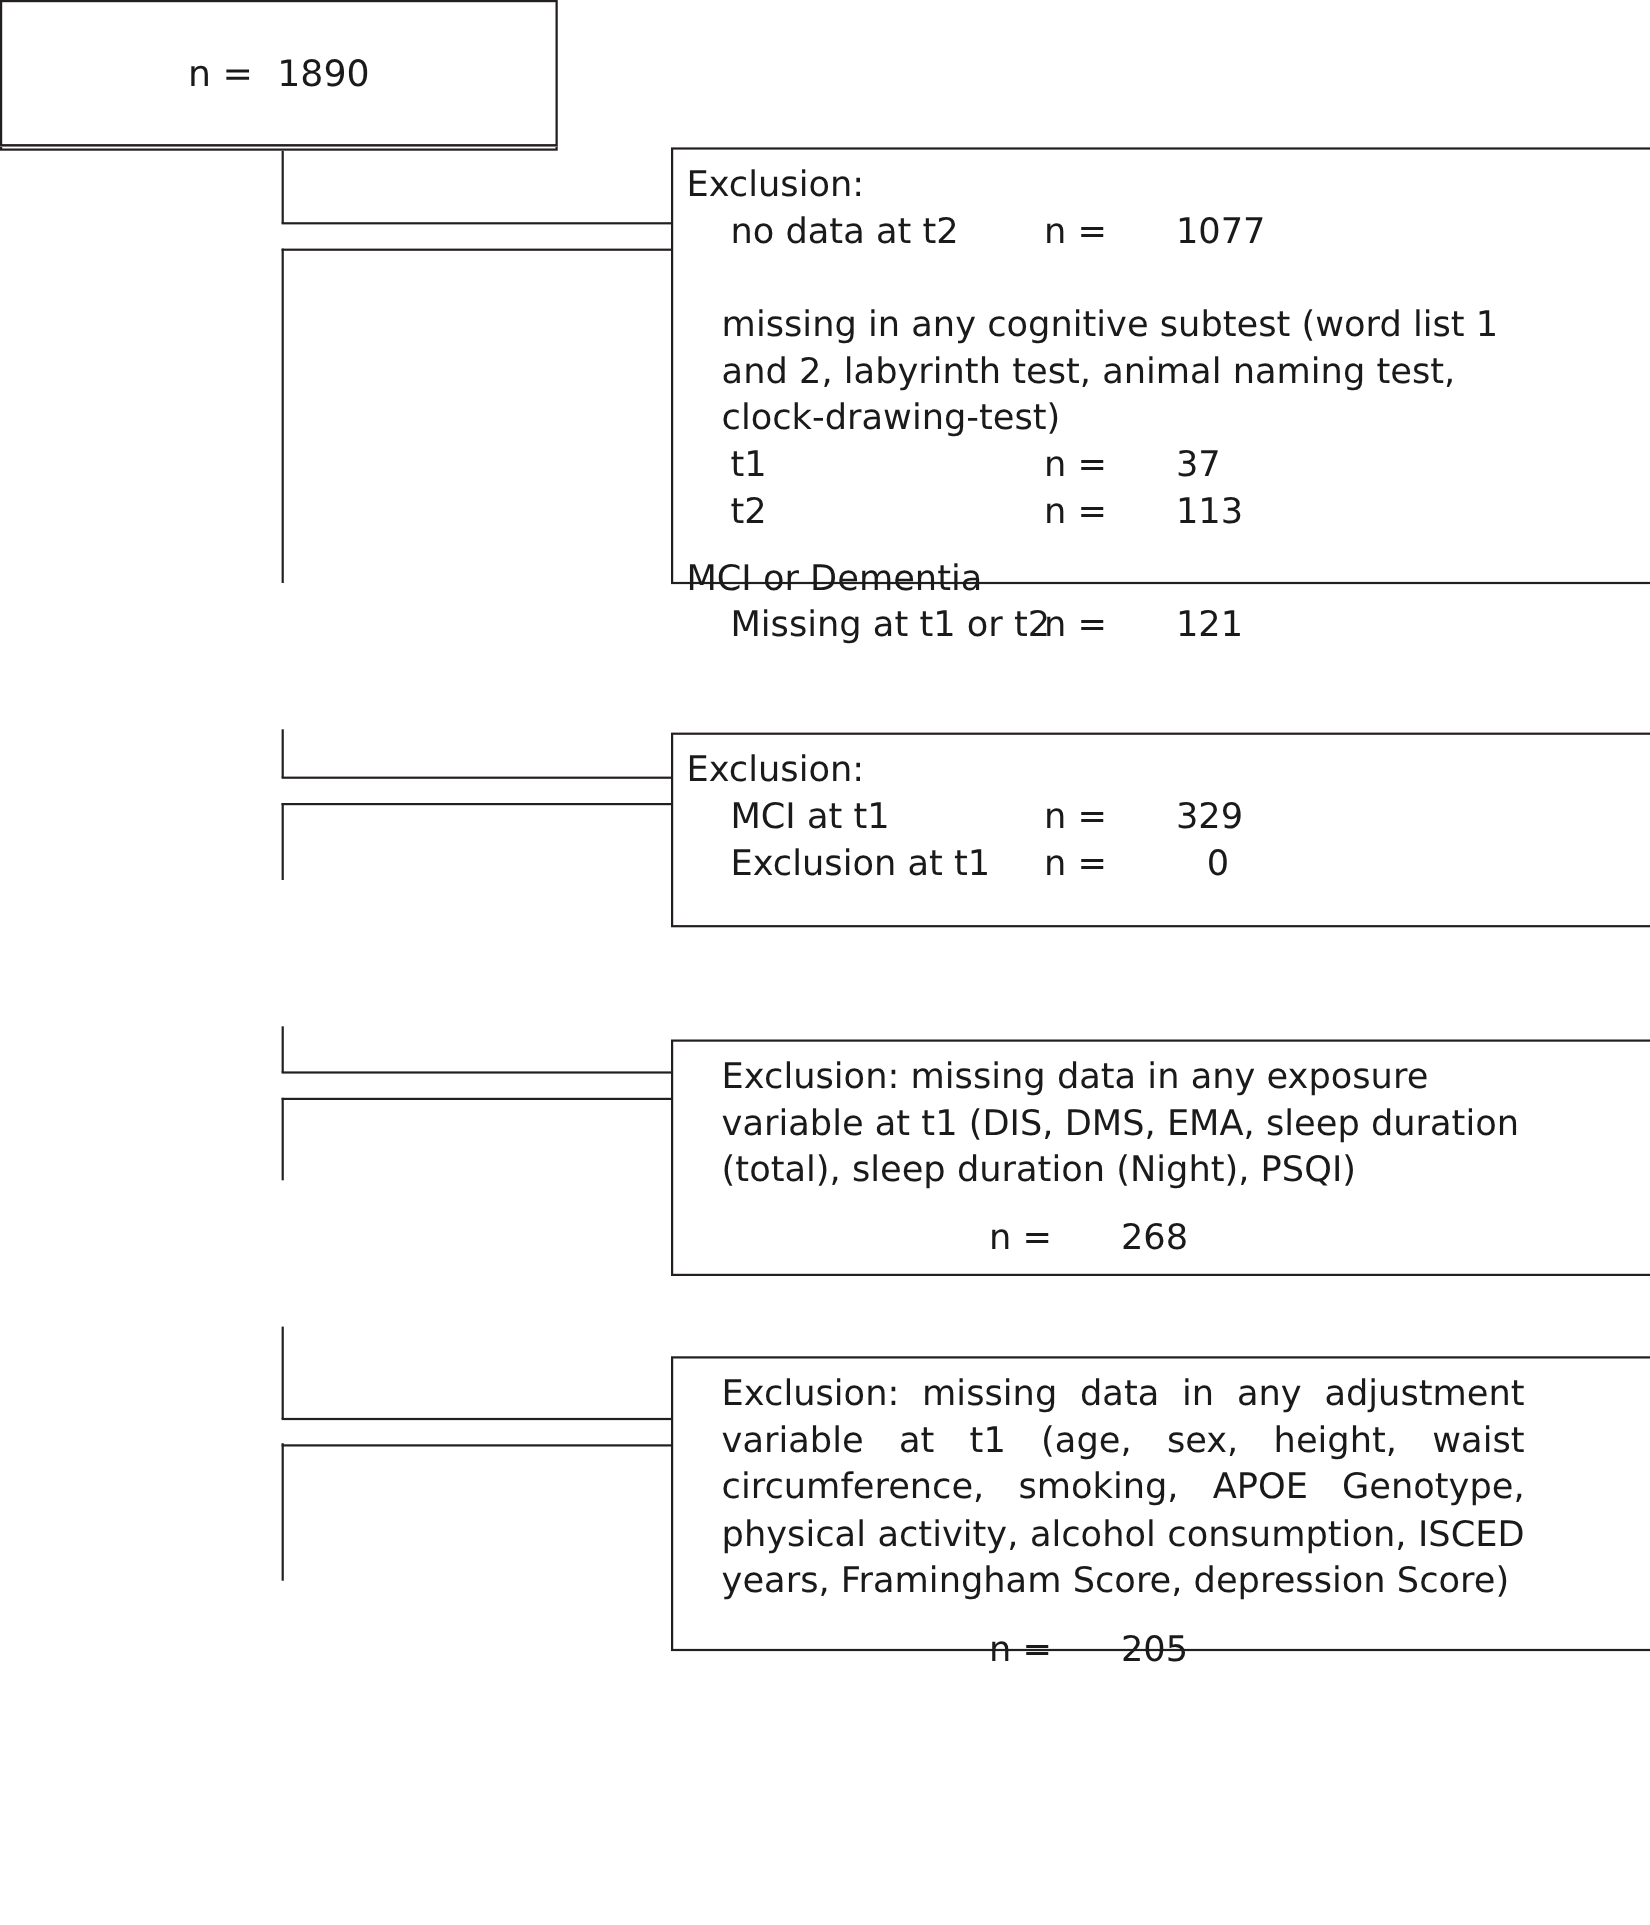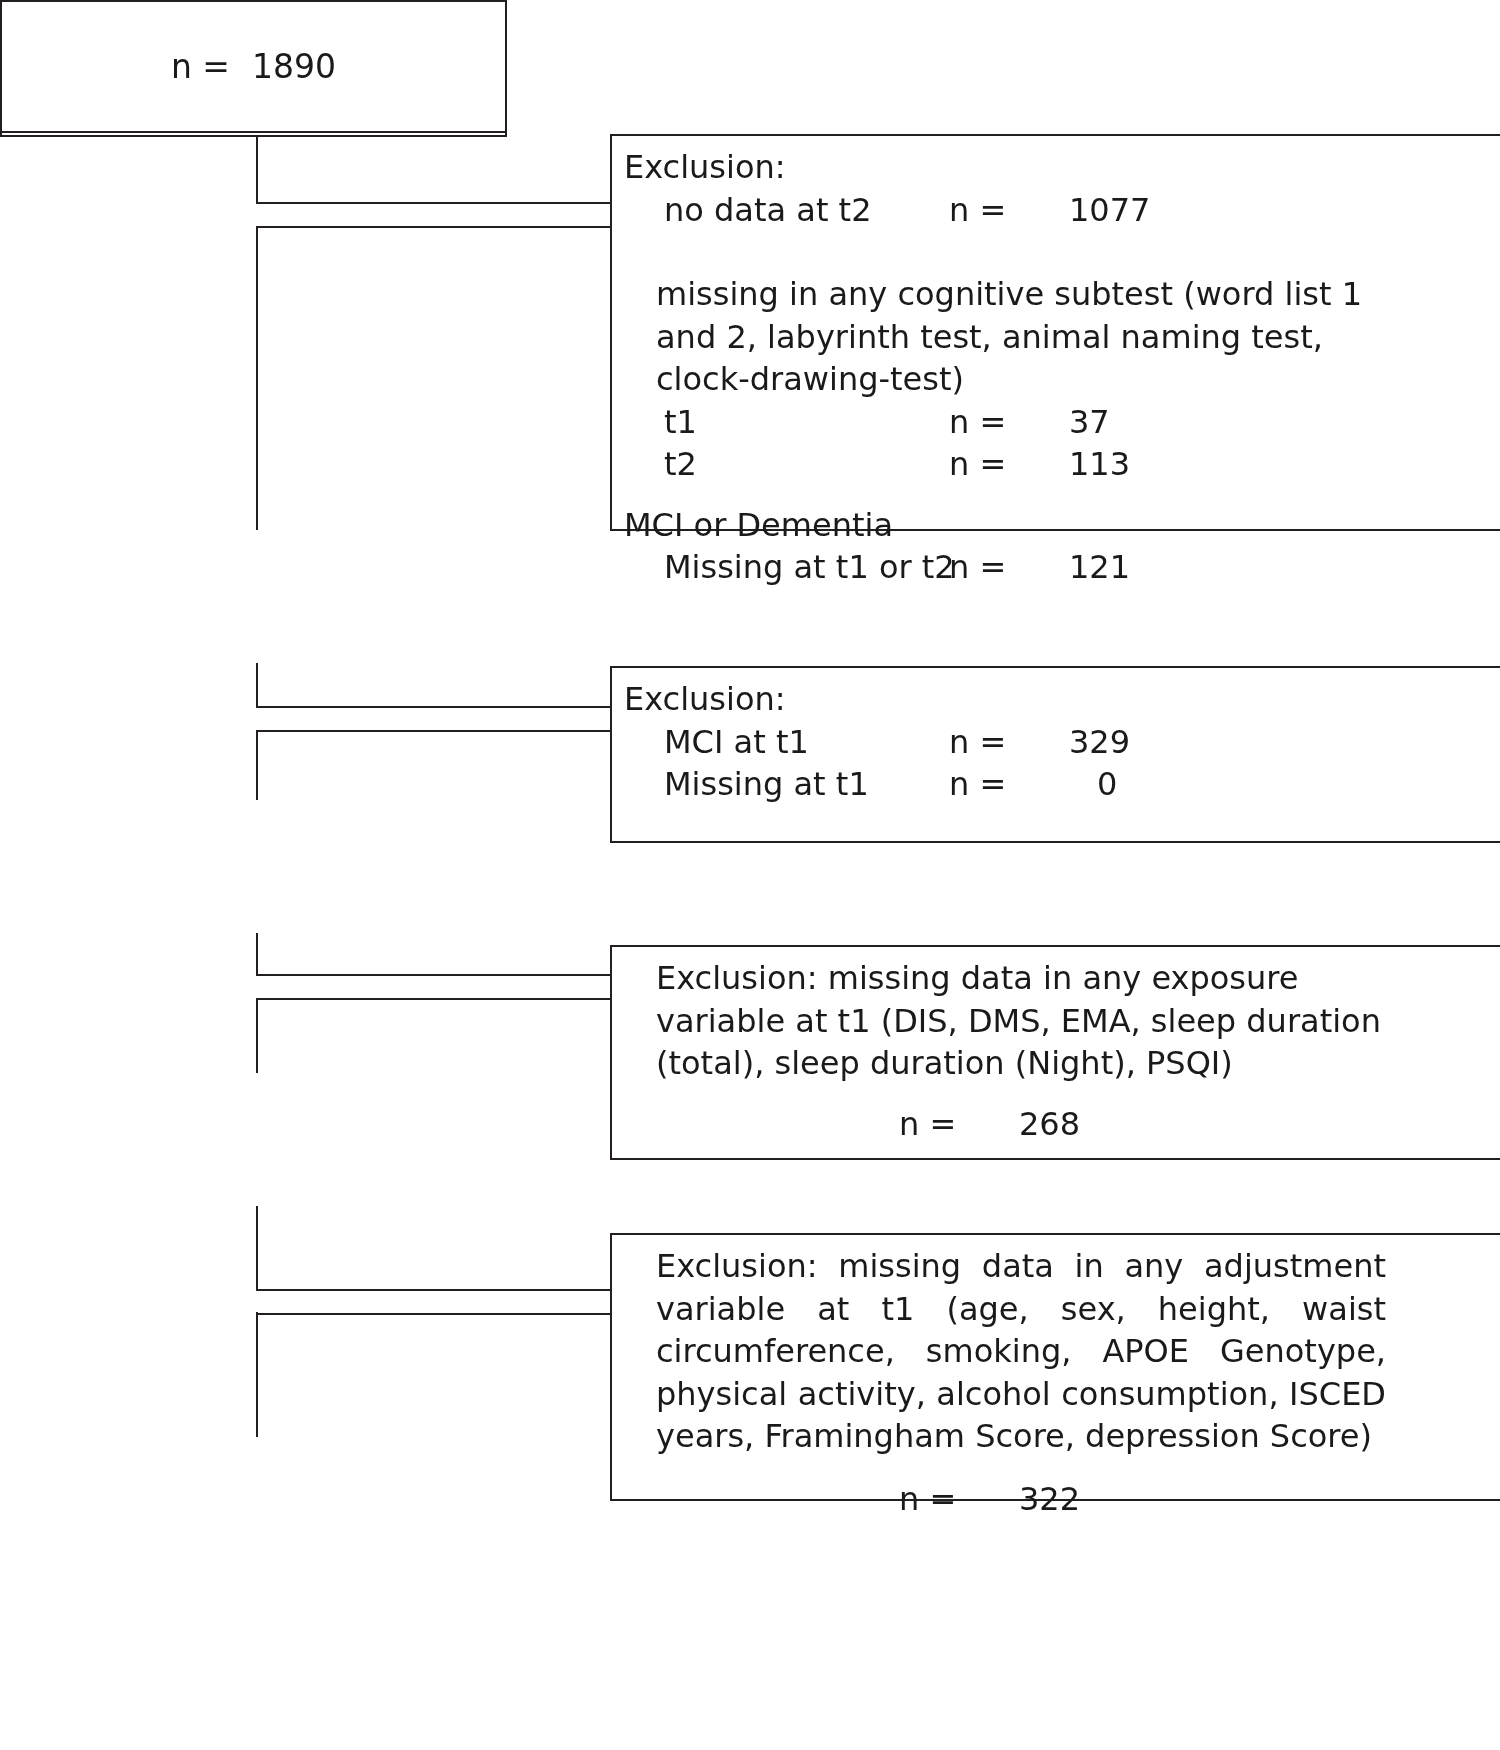--- a/index.html
+++ b/index.html
@@ -218,35 +218,35 @@
   <div class="box excl-box" id="excl-2">
     <div class="excl-line">Exclusion:</div>
 
     <div class="nrow">
       <span class="lbl">MCI at t1</span>
       <span class="eq">n =</span>
       <span class="val">329</span>
     </div>
 
     <div class="nrow">
-      <span class="lbl">Missing at t1</span>
+      <span class="lbl">Exclusion at t1</span>
       <span class="eq">n =</span>
       <span class="val" style="padding-left:28px;">0</span>
     </div>
   </div>
 
   <div class="box excl-box" id="excl-3">
     <div class="excl-para">Exclusion: missing data in any exposure variable at t1 (DIS, DMS, EMA, sleep duration (total), sleep duration (Night), PSQI)</div>
     <div class="nrow-center" style="margin-top:18px;">
       <span class="eq">n =</span>
       <span class="val">268</span>
     </div>
   </div>
 
   <div class="box excl-box" id="excl-4">
     <div class="excl-para justified">Exclusion: missing data in any adjustment variable at t1 (age, sex, height, waist circumference, smoking, APOE Genotype, physical activity, alcohol consumption, ISCED years, Framingham Score, depression Score)</div>
     <div class="nrow-center" style="margin-top:20px;">
       <span class="eq">n =</span>
-      <span class="val">322</span>
+      <span class="val">205</span>
     </div>
   </div>
 
 </div>
 
 </body></html>

